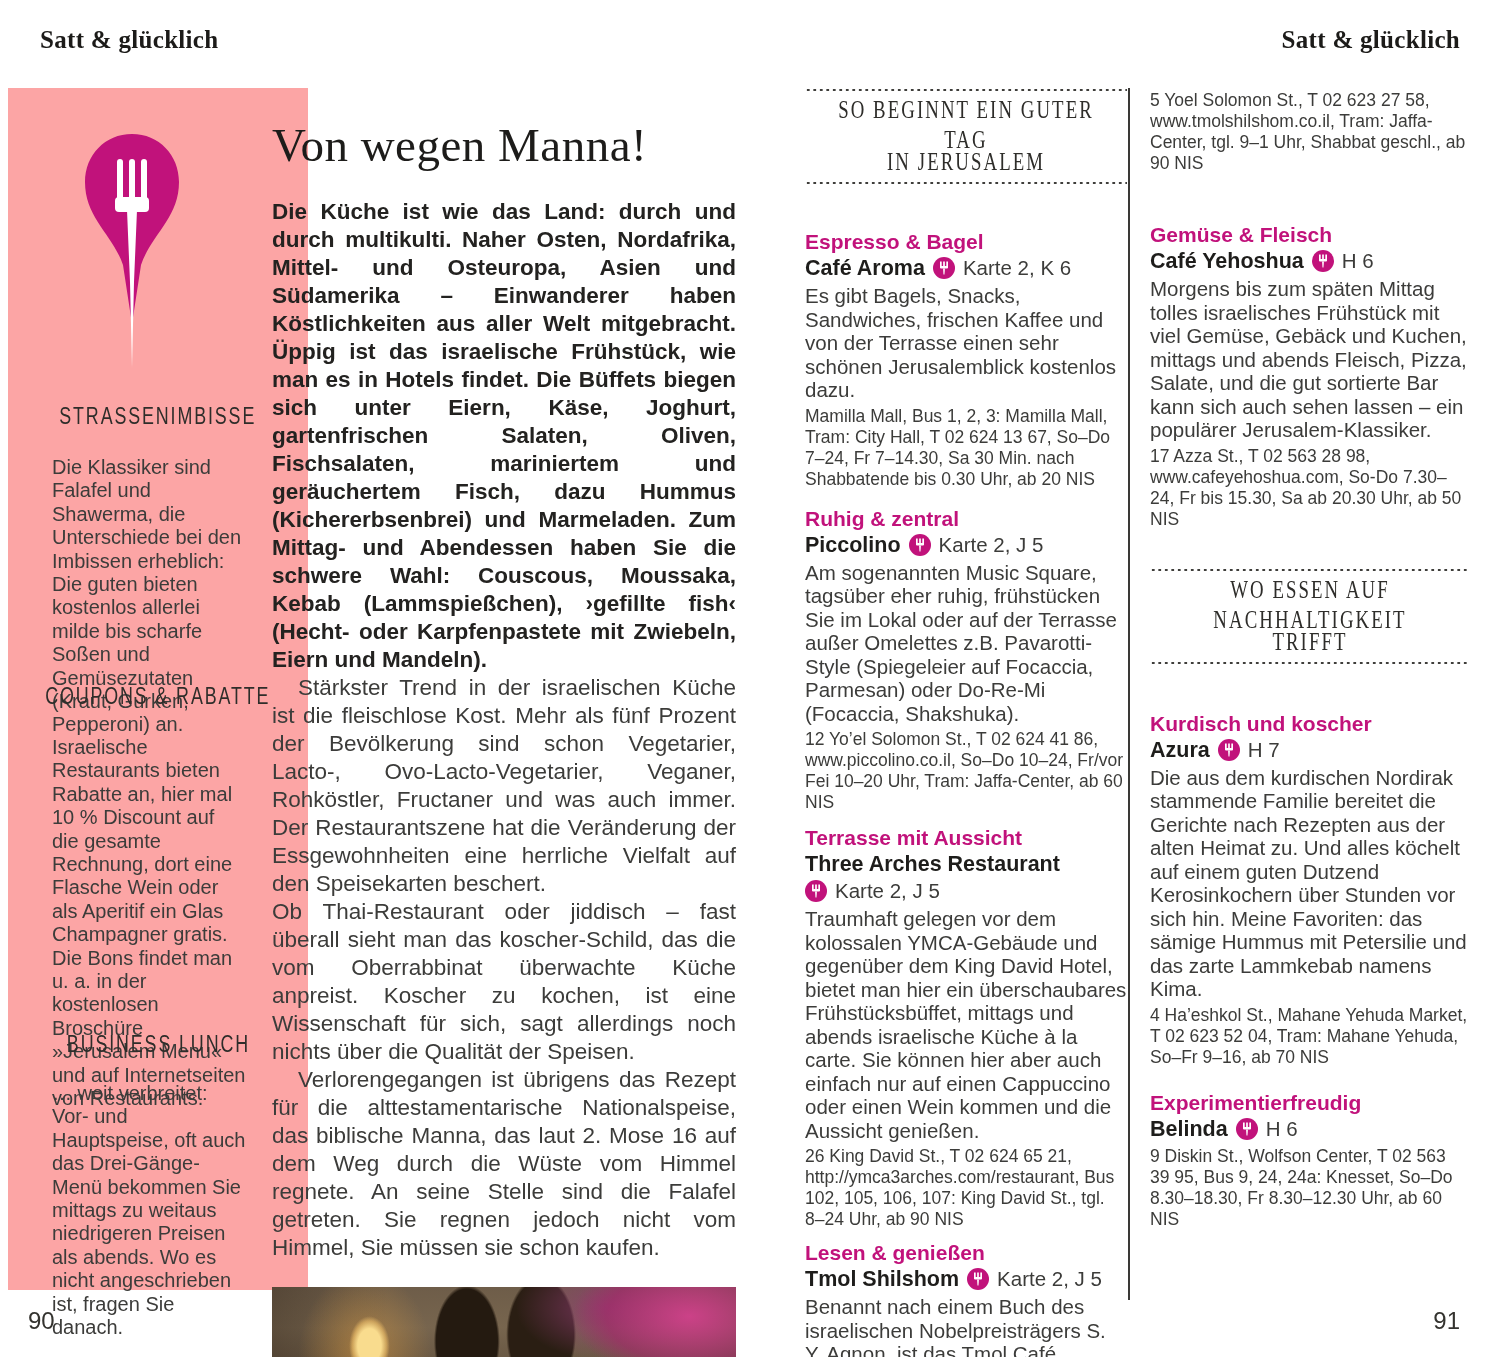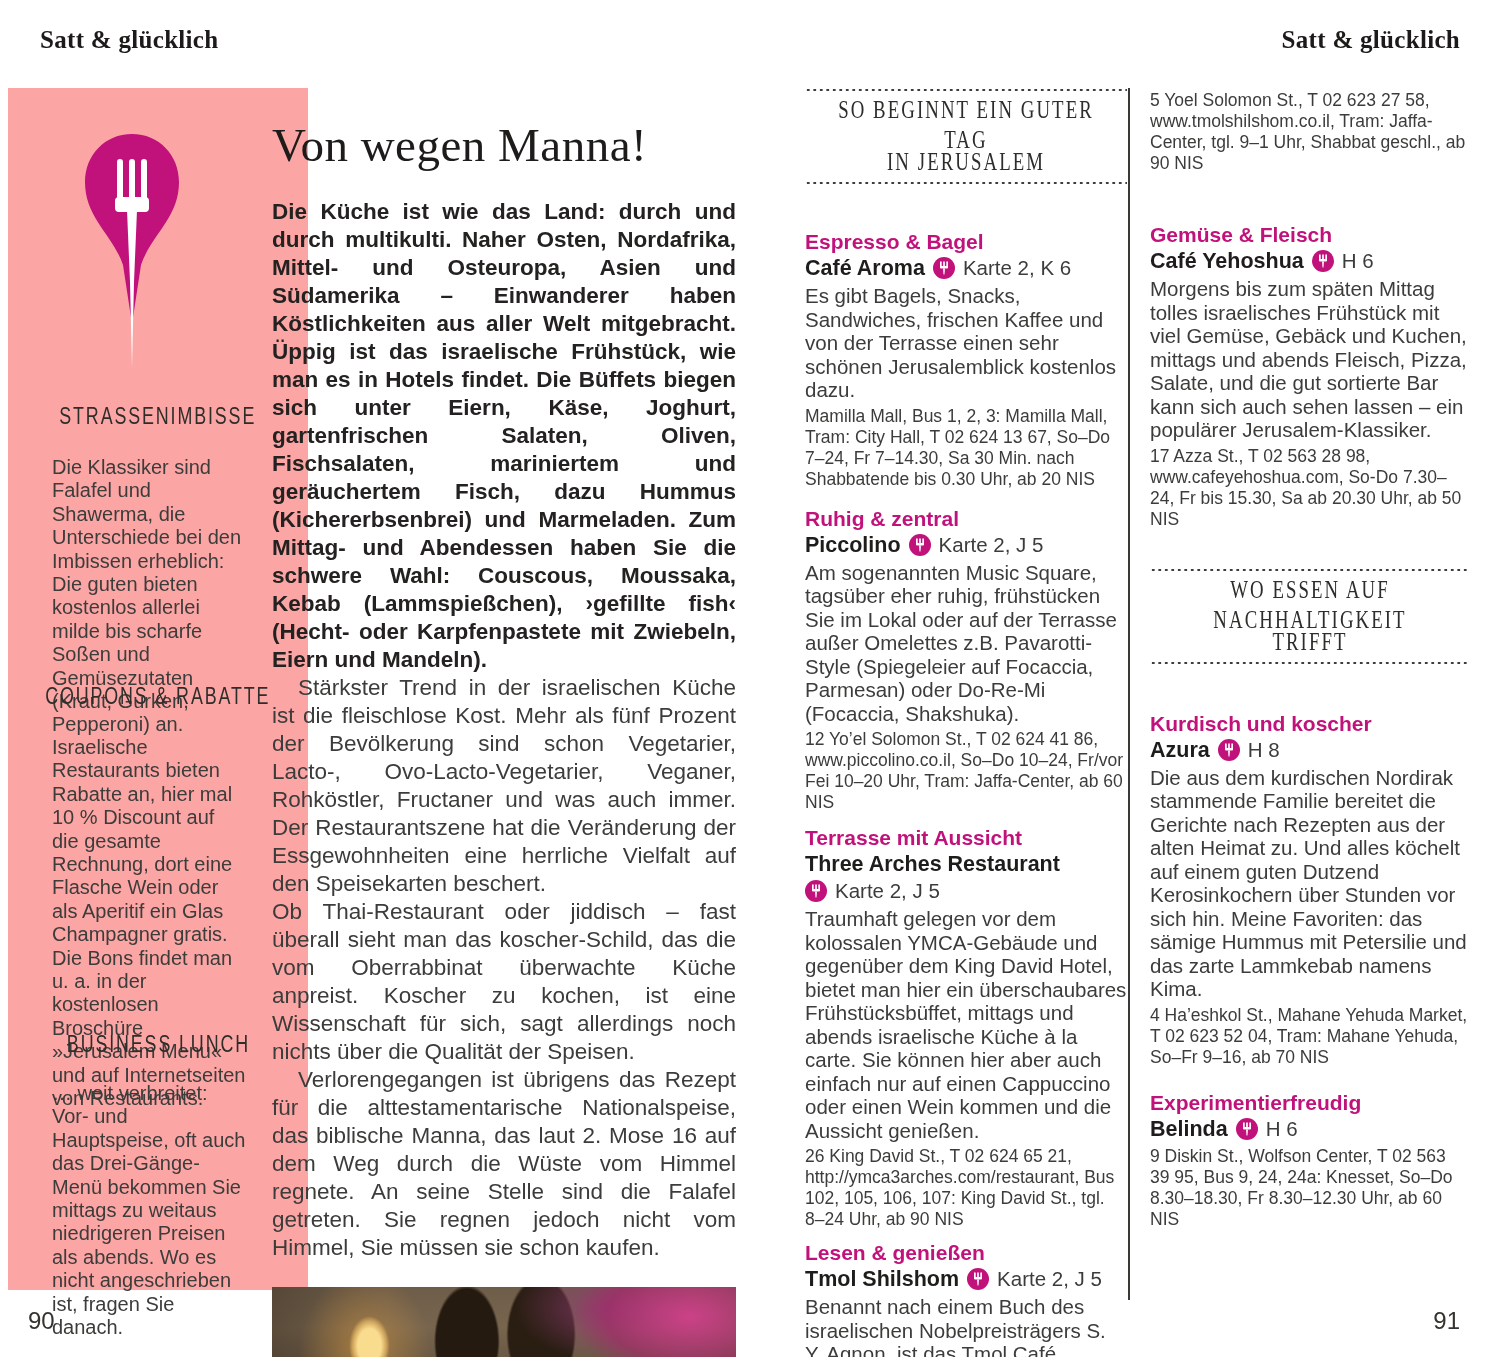--- a/index.html
+++ b/index.html
@@ -263,21 +263,21 @@
               <circle cx="11" cy="11" r="11" fill="#c1127b"></circle>
               <g fill="#fff">
                 <rect x="7" y="4.5" width="1.7" height="6"></rect>
                 <rect x="10.15" y="4.5" width="1.7" height="6"></rect>
                 <rect x="13.3" y="4.5" width="1.7" height="6"></rect>
                 <rect x="7" y="9" width="8" height="2.6" rx="1"></rect>
                 <path d="M10.1 11.4 L11.9 11.4 L11.5 17.6 L10.5 17.6 Z"></path>
               </g>
             </svg>
         </span>
-        <span class="karte">H 8</span>
+        <span class="karte">H 7</span>
       </div>
       <div class="lbody">Die aus dem kurdischen Nordirak stammende Familie bereitet die Gerichte nach Rezepten aus der alten Heimat zu. Und alles köchelt auf einem guten Dutzend Kerosinkochern über Stunden vor sich hin. Meine Favoriten: das sämige Hummus mit Petersilie und das zarte Lammkebab namens Kima.</div>
       <div class="ldetails">4 Ha’eshkol St., Mahane Yehuda Market, T 02 623 52 04, Tram: Mahane Yehuda, So–Fr 9–16, ab 70 NIS</div>
     </div>
 
     <div class="listing mb12">
       <div class="tagline">Experimentierfreudig</div>
       <div class="nameline">
         <span>Belinda</span>
         <span class="forkicon">

